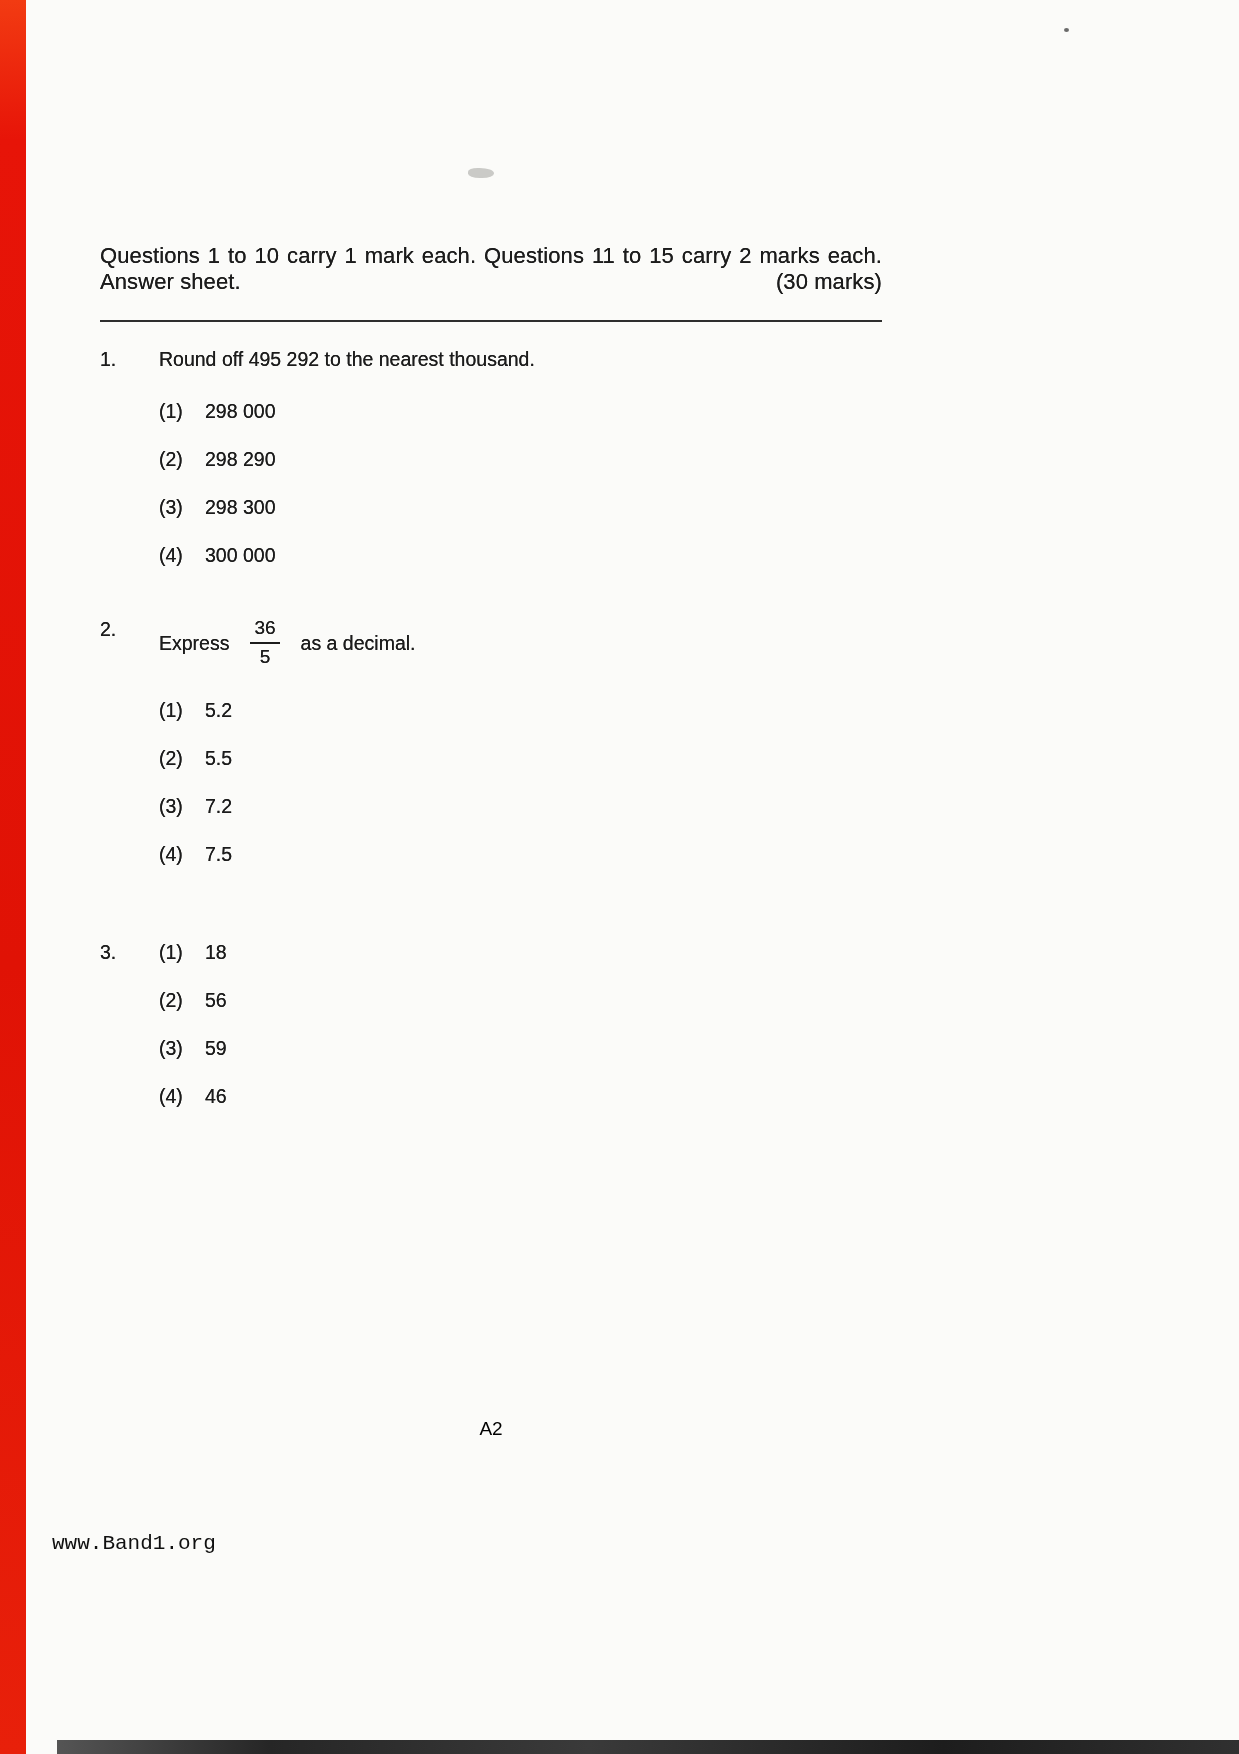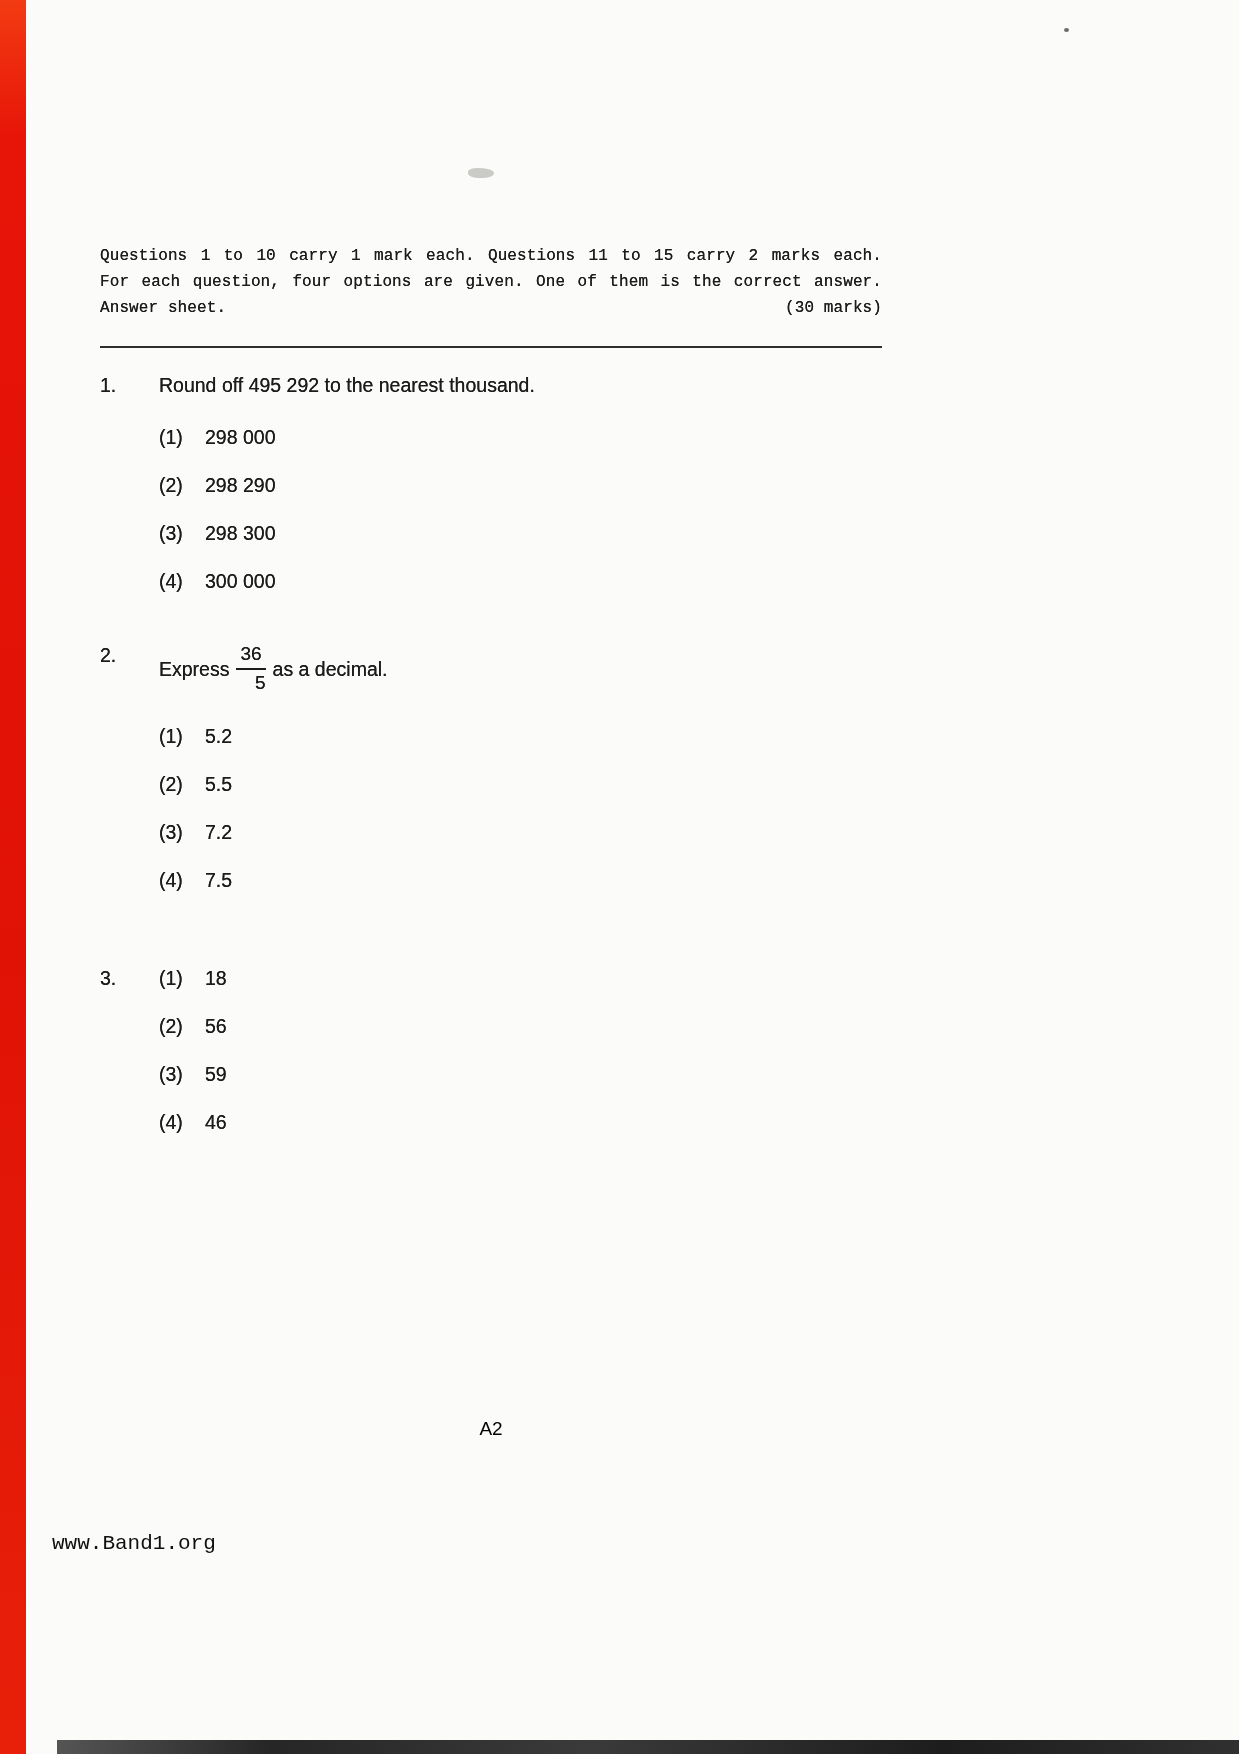--- a/index.html
+++ b/index.html
@@ -18,32 +18,32 @@
   .bottom-bar {
     position: absolute; left: 57px; right: 0; bottom: 0; height: 14px;
     background: linear-gradient(90deg, #555 0%, #262626 18%, #3a3a3a 45%, #1d1d1d 75%, #303030 100%);
   }
   .speck {
     position: absolute; border-radius: 50%; background: #3a3a3a; opacity: .75;
   }
   .speck-1 { left: 1064px; top: 28px; width: 5px; height: 4px; }
   .speck-2 { left: 468px; top: 168px; width: 26px; height: 10px; border-radius: 40% 60% 50% 50%; background: #9a9a96; opacity: .5; }
   .content { position: absolute; left: 100px; top: 243px; width: 782px; }
-  .instructions { font-size: 16px; line-height: 26px; letter-spacing: .1px; text-shadow: 0 0 .4px #222; font-family: Liberation Mono, monospace; }
+  .instructions { font-size: 22px; line-height: 26px; letter-spacing: .1px; text-shadow: 0 0 .4px #222; }
   .instr-line { text-align: justify; text-align-last: justify; white-space: normal; }
   .instr-last { display: flex; justify-content: space-between; }
   .rule { border: none; border-top: 2px solid #2e2e2e; margin-top: 25px; }
   .question { display: flex; margin-top: 24px; font-size: 19.5px; text-shadow: 0 0 .4px #222; }
   .q2 { margin-top: 26px; }
   .q3 { margin-top: 50px; }
   .q-number { width: 59px; flex: 0 0 59px; line-height: 26px; }
   .q-body { flex: 1; }
   .q-text { line-height: 26px; margin-bottom: 26px; max-width: 705px; }
   .q-text-fraction { display: flex; align-items: center; margin-bottom: 28px; }
-  .fraction { display: inline-flex; flex-direction: column; align-items: flex-end; margin: 0 7px; line-height: 24px; font-size: 19px; }
+  .fraction { display: inline-flex; flex-direction: column; align-items: center; margin: 0 21px; line-height: 24px; font-size: 19px; }
   .fraction-num { padding: 0 4px 2px; border-bottom: 2px solid #1c1c1c; }
   .fraction-den { padding-top: 1px; }
   .options { list-style: none; }
   .option { display: flex; line-height: 26px; margin-bottom: 22px; }
   .opt-label { width: 46px; flex: 0 0 46px; }
   .page-label { position: absolute; left: 100px; top: 1418px; width: 782px; text-align: center; font-size: 19px; color: #000000; }
   .footer-url {
     position: absolute; left: 52px; top: 1500px;
     font-family: "Liberation Mono", "DejaVu Sans Mono", monospace;
     font-size: 21px; color: #101010; margin-top: 32px;
@@ -53,21 +53,20 @@
 <body>
 
 <div class="red-strip"></div>
 <div class="speck speck-1"></div>
 <div class="speck speck-2"></div>
 
 <div class="content">
 
   <div class="instructions">
     <div class="instr-line">Questions 1 to 10 carry 1 mark each. Questions 11 to 15 carry 2 marks each.</div>
-    <div class="instr-line">For each question, four options are given. One of them is the correct answer.</div>
     <div class="instr-last">
       <span>Answer sheet.</span>
       <span>(30 marks)</span>
     </div>
   </div>
 
   <hr class="rule">
 
   <section class="question q1">
     <div class="q-number">1.</div>

